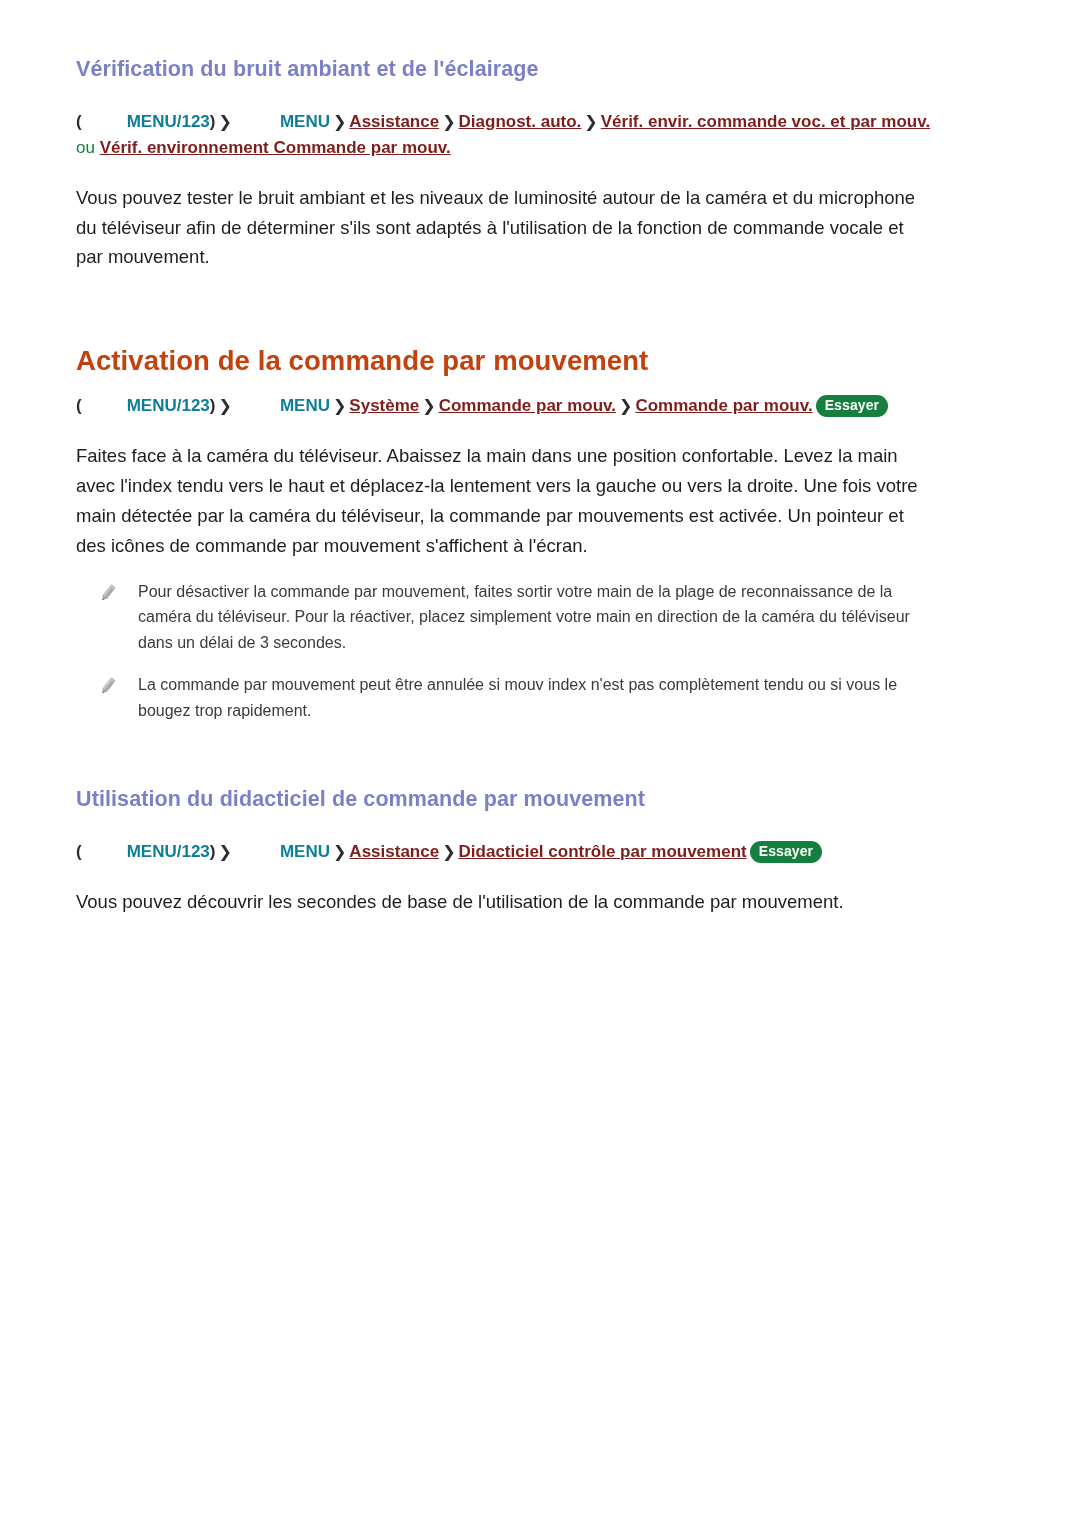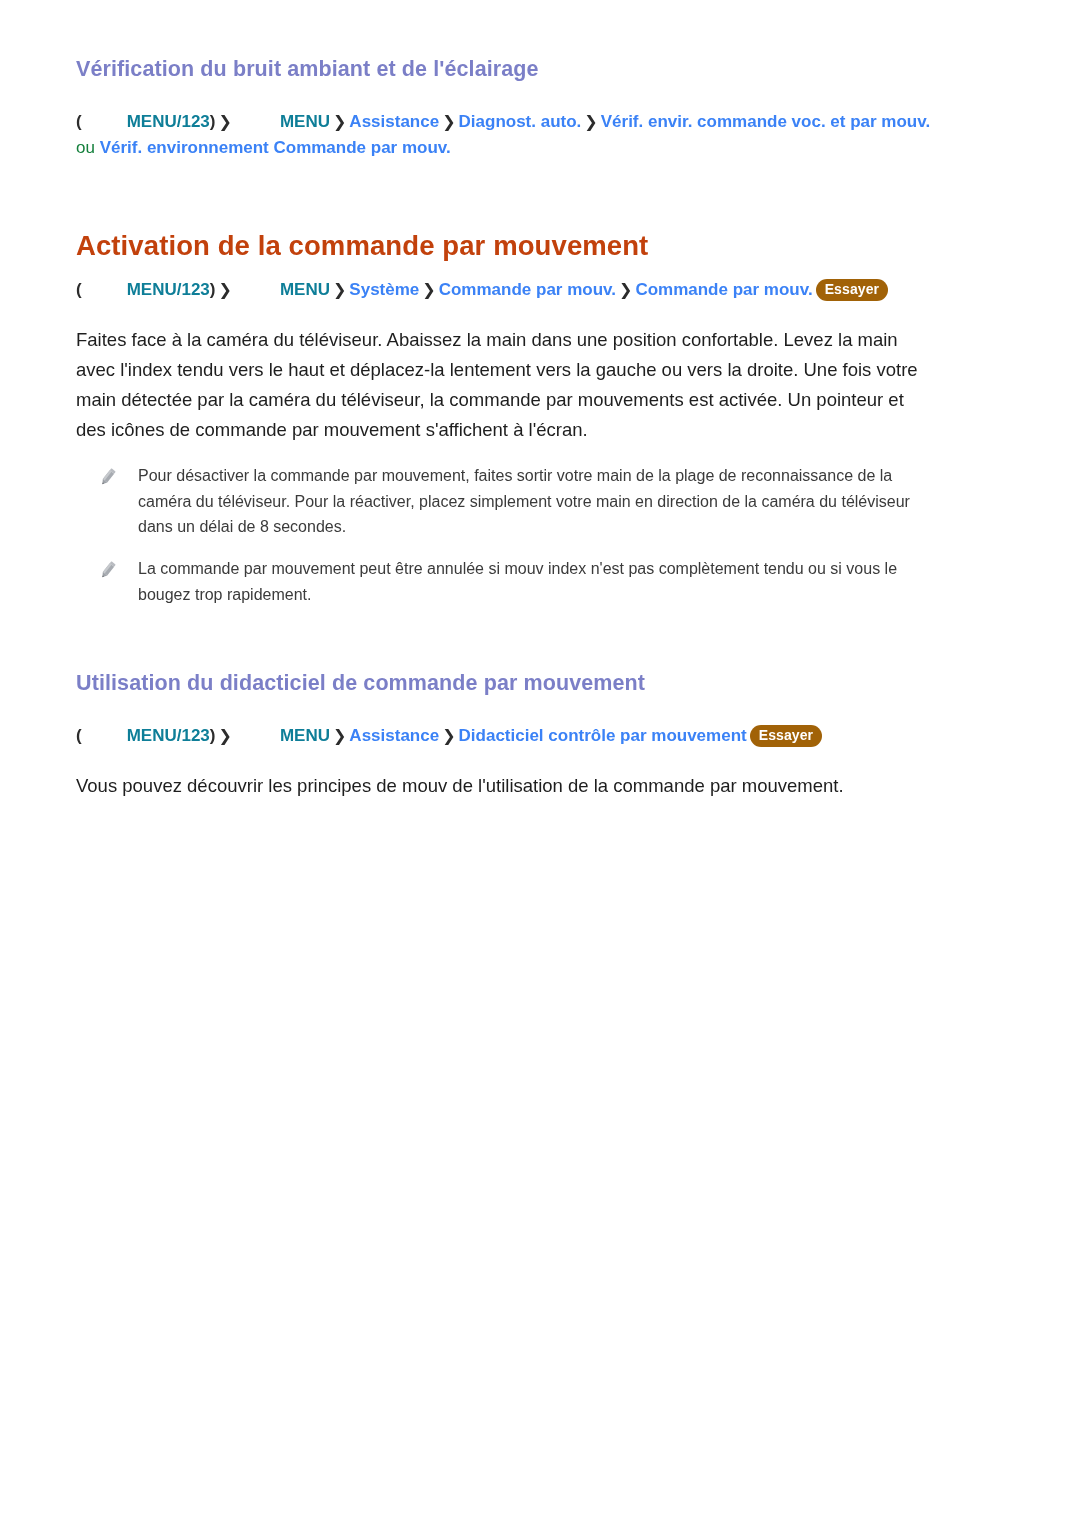--- a/index.html
+++ b/index.html
@@ -45,33 +45,33 @@
   .menupath {
     font-size: 17px;
     font-weight: bold;
     line-height: 1.52;
     color: #0f6fb5;
     margin: 0 0 22px 0;
     max-width: 900px;
   }
   .menupath .paren { color: #2c2c2c; font-weight: bold; }
   .menupath .teal  { color: #0e7e98; padding-left: 45px; }
-  .menupath .blue  { color: #3b82f6; }
+  .menupath .blue  { color: #7f1d1d; text-decoration: underline; }
   .menupath .plain { color: #15803d; font-weight: normal; }
   .menupath .chev {
     color: #2c2c2c;
     font-weight: bold;
     padding: 0 3px;
     font-size: 16px;
   }
   .menupath .sp { display: inline; }
 
   .badge-try {
     display: inline-block;
-    background: #a16207;
+    background: #15803d;
     color: #ffffff;
     font-size: 14px;
     font-weight: bold;
     border-radius: 11px;
     padding: 1px 9px 2px 9px;
     line-height: 1.35;
     vertical-align: 1px;
     margin-left: 3px;
     letter-spacing: 0.1px;
   }
@@ -116,20 +116,21 @@
 <body>
 
 <div class="page">
 
   <h2 class="h-sub">Vérification du bruit ambiant et de l'éclairage</h2>
 
   <p class="menupath">
     <span class="paren">(</span><span class="teal">MENU/123</span><span class="paren">)</span><span class="chev">❯</span><span class="teal">MENU</span><span class="chev">❯</span><span class="blue">Assistance</span><span class="chev">❯</span><span class="blue">Diagnost. auto.</span><span class="chev">❯</span><span class="blue">Vérif. envir. commande voc. et par mouv.</span><span class="sp"> </span><span class="plain">ou</span><span class="sp"> </span><span class="blue">Vérif. environnement Commande par mouv.</span>
   </p>
 
+  <p class="para">Vous pouvez tester le bruit ambiant et les niveaux de luminosité autour de la caméra et du microphone du téléviseur afin de déterminer s'ils sont adaptés à l'utilisation de la fonction de commande vocale et par mouvement.</p>
 
   <div class="spacer-lg"></div>
 
   <h1 class="h-main">Activation de la commande par mouvement</h1>
 
   <p class="menupath">
     <span class="paren">(</span><span class="teal">MENU/123</span><span class="paren">)</span><span class="chev">❯</span><span class="teal">MENU</span><span class="chev">❯</span><span class="blue">Système</span><span class="chev">❯</span><span class="blue">Commande par mouv.</span><span class="chev">❯</span><span class="blue">Commande par mouv.</span><span class="badge-try">Essayer</span>
   </p>
 
   <p class="para tight">Faites face à la caméra du téléviseur. Abaissez la main dans une position confortable. Levez la main avec l'index tendu vers le haut et déplacez-la lentement vers la gauche ou vers la droite. Une fois votre main détectée par la caméra du téléviseur, la commande par mouvements est activée. Un pointeur et des icônes de commande par mouvement s'affichent à l'écran.</p>
@@ -141,21 +142,21 @@
         <svg width="20" height="22" viewBox="0 0 20 22" xmlns="http://www.w3.org/2000/svg">
           <g transform="rotate(38 10 11)">
             <rect x="7.2" y="2.0" width="5.6" height="2.6" rx="0.7" fill="#b9bcc1"></rect>
             <rect x="7.2" y="4.6" width="5.6" height="11.2" fill="#a7abb1"></rect>
             <rect x="7.2" y="4.6" width="2.3" height="11.2" fill="#c6c9cd"></rect>
             <polygon points="7.2,15.8 12.8,15.8 10,20.2" fill="#9ea2a8"></polygon>
             <polygon points="9.4,18.6 10.6,18.6 10,20.2" fill="#4a4d52"></polygon>
           </g>
         </svg>
       </span>
-      <span class="note-text">Pour désactiver la commande par mouvement, faites sortir votre main de la plage de reconnaissance de la caméra du téléviseur. Pour la réactiver, placez simplement votre main en direction de la caméra du téléviseur dans un délai de 8 secondes.</span>
+      <span class="note-text">Pour désactiver la commande par mouvement, faites sortir votre main de la plage de reconnaissance de la caméra du téléviseur. Pour la réactiver, placez simplement votre main en direction de la caméra du téléviseur dans un délai de 3 secondes.</span>
     </div>
 
     <div class="note">
       <span class="pencil-wrap">
         <svg width="20" height="22" viewBox="0 0 20 22" xmlns="http://www.w3.org/2000/svg">
           <g transform="rotate(38 10 11)">
             <rect x="7.2" y="2.0" width="5.6" height="2.6" rx="0.7" fill="#b9bcc1"></rect>
             <rect x="7.2" y="4.6" width="5.6" height="11.2" fill="#a7abb1"></rect>
             <rect x="7.2" y="4.6" width="2.3" height="11.2" fill="#c6c9cd"></rect>
             <polygon points="7.2,15.8 12.8,15.8 10,20.2" fill="#9ea2a8"></polygon>
@@ -169,15 +170,15 @@
   </div>
 
   <div class="spacer-lg"></div>
 
   <h2 class="h-sub">Utilisation du didacticiel de commande par mouvement</h2>
 
   <p class="menupath">
     <span class="paren">(</span><span class="teal">MENU/123</span><span class="paren">)</span><span class="chev">❯</span><span class="teal">MENU</span><span class="chev">❯</span><span class="blue">Assistance</span><span class="chev">❯</span><span class="blue">Didacticiel contrôle par mouvement</span><span class="badge-try">Essayer</span>
   </p>
 
-  <p class="para">Vous pouvez découvrir les principes de mouv de l'utilisation de la commande par mouvement.</p>
+  <p class="para">Vous pouvez découvrir les secondes de base de l'utilisation de la commande par mouvement.</p>
 
 </div>
 
 </body></html>

